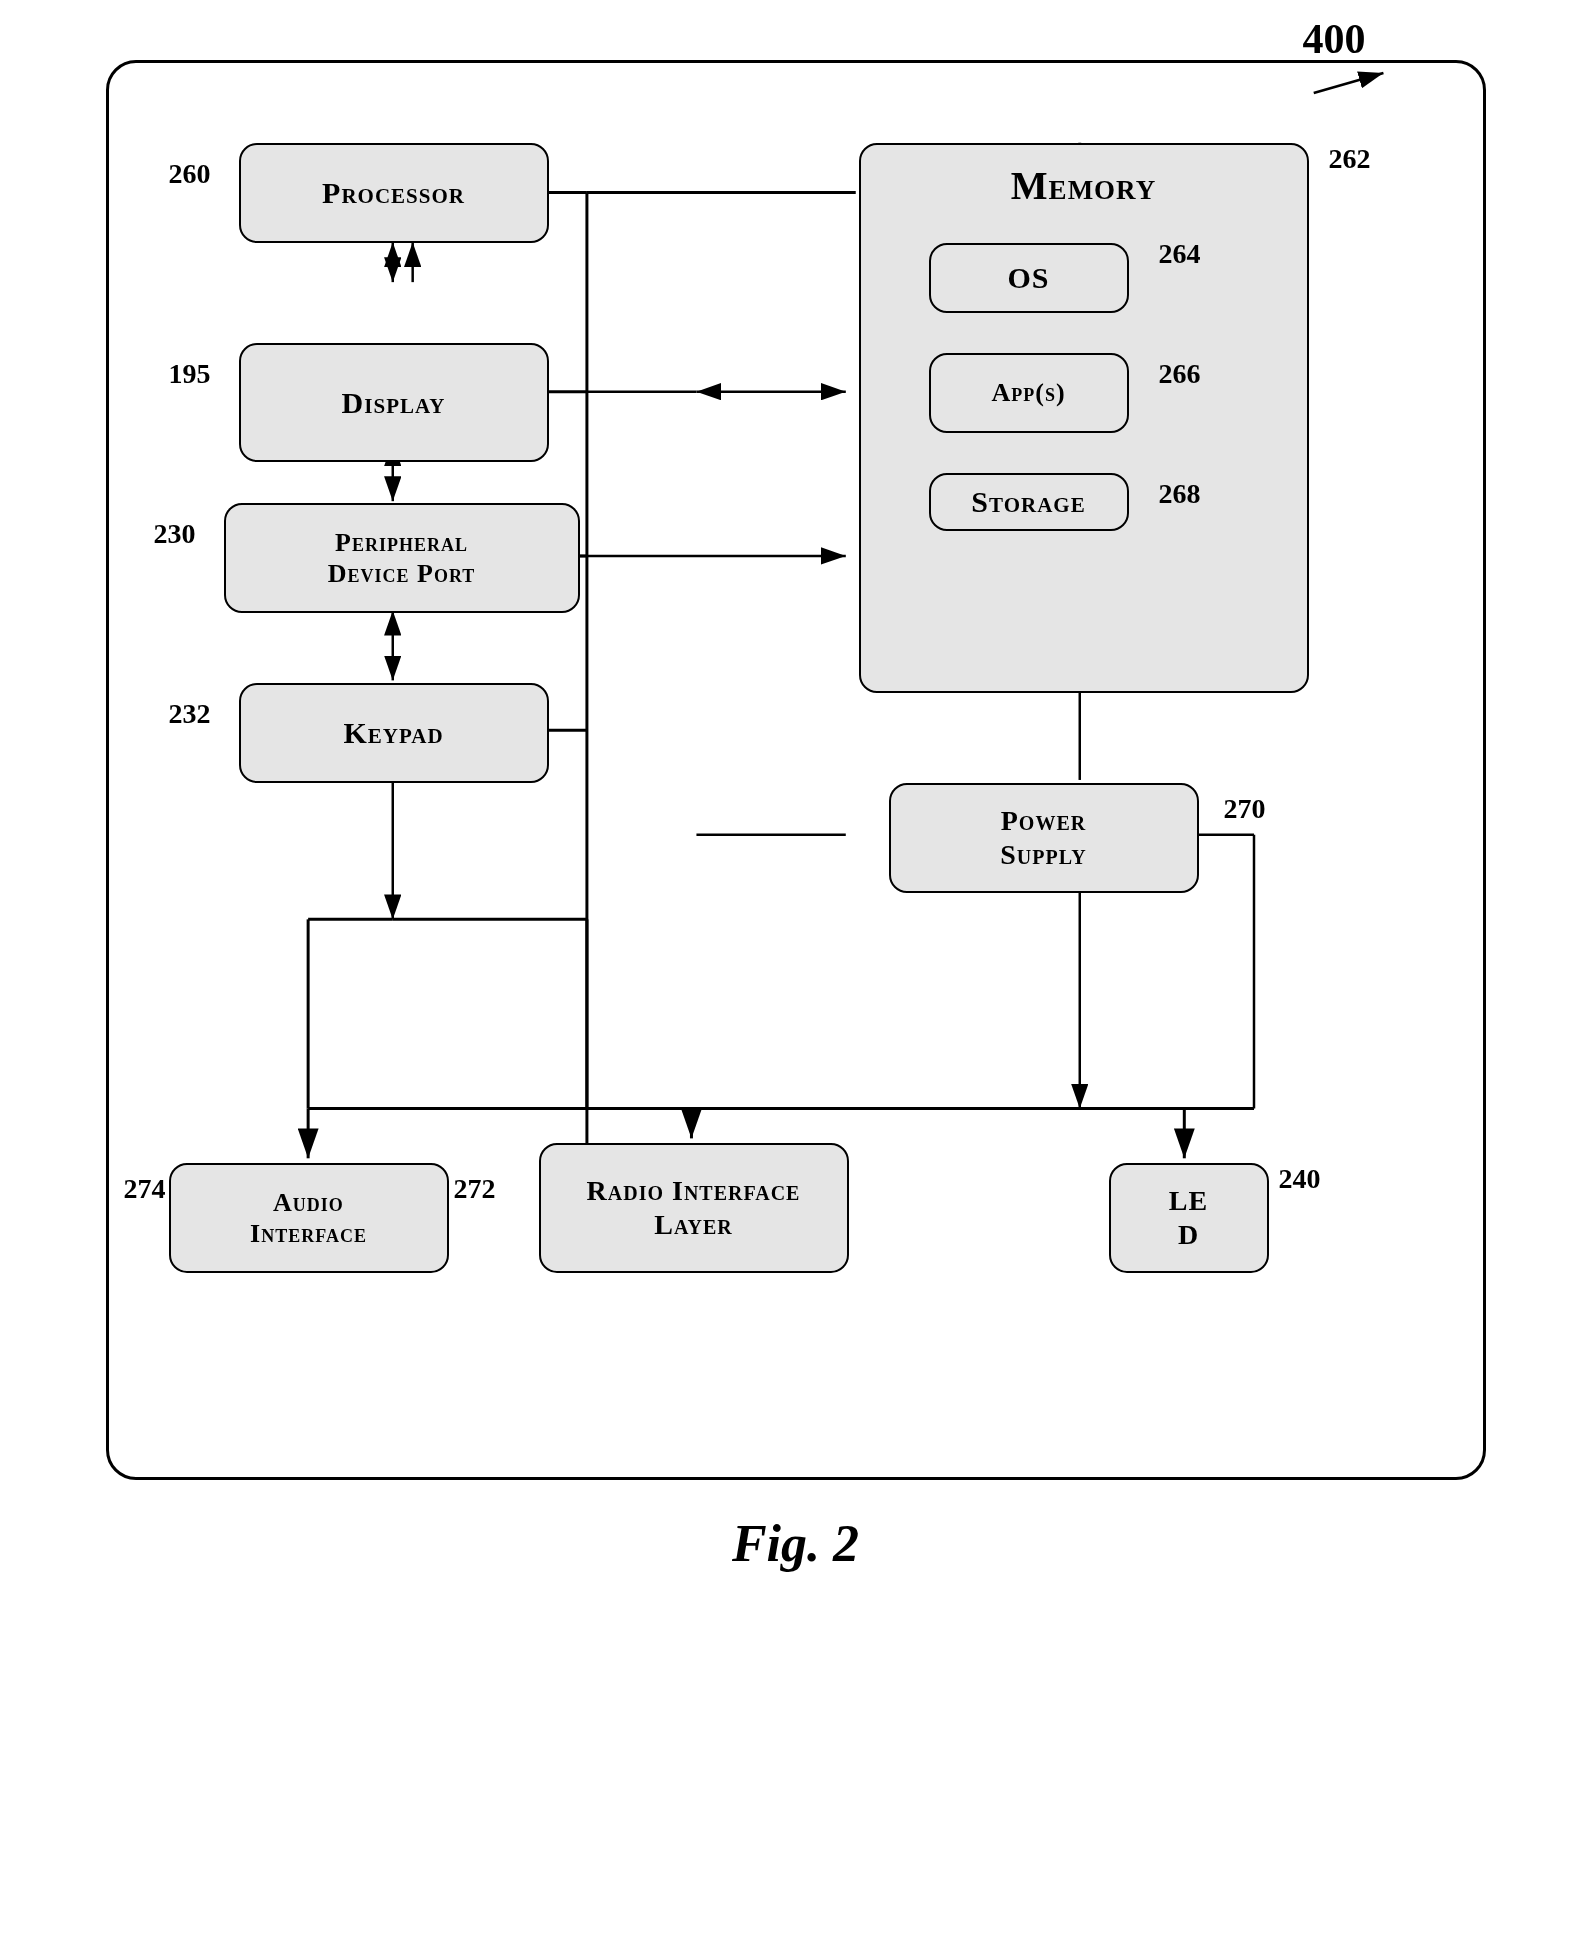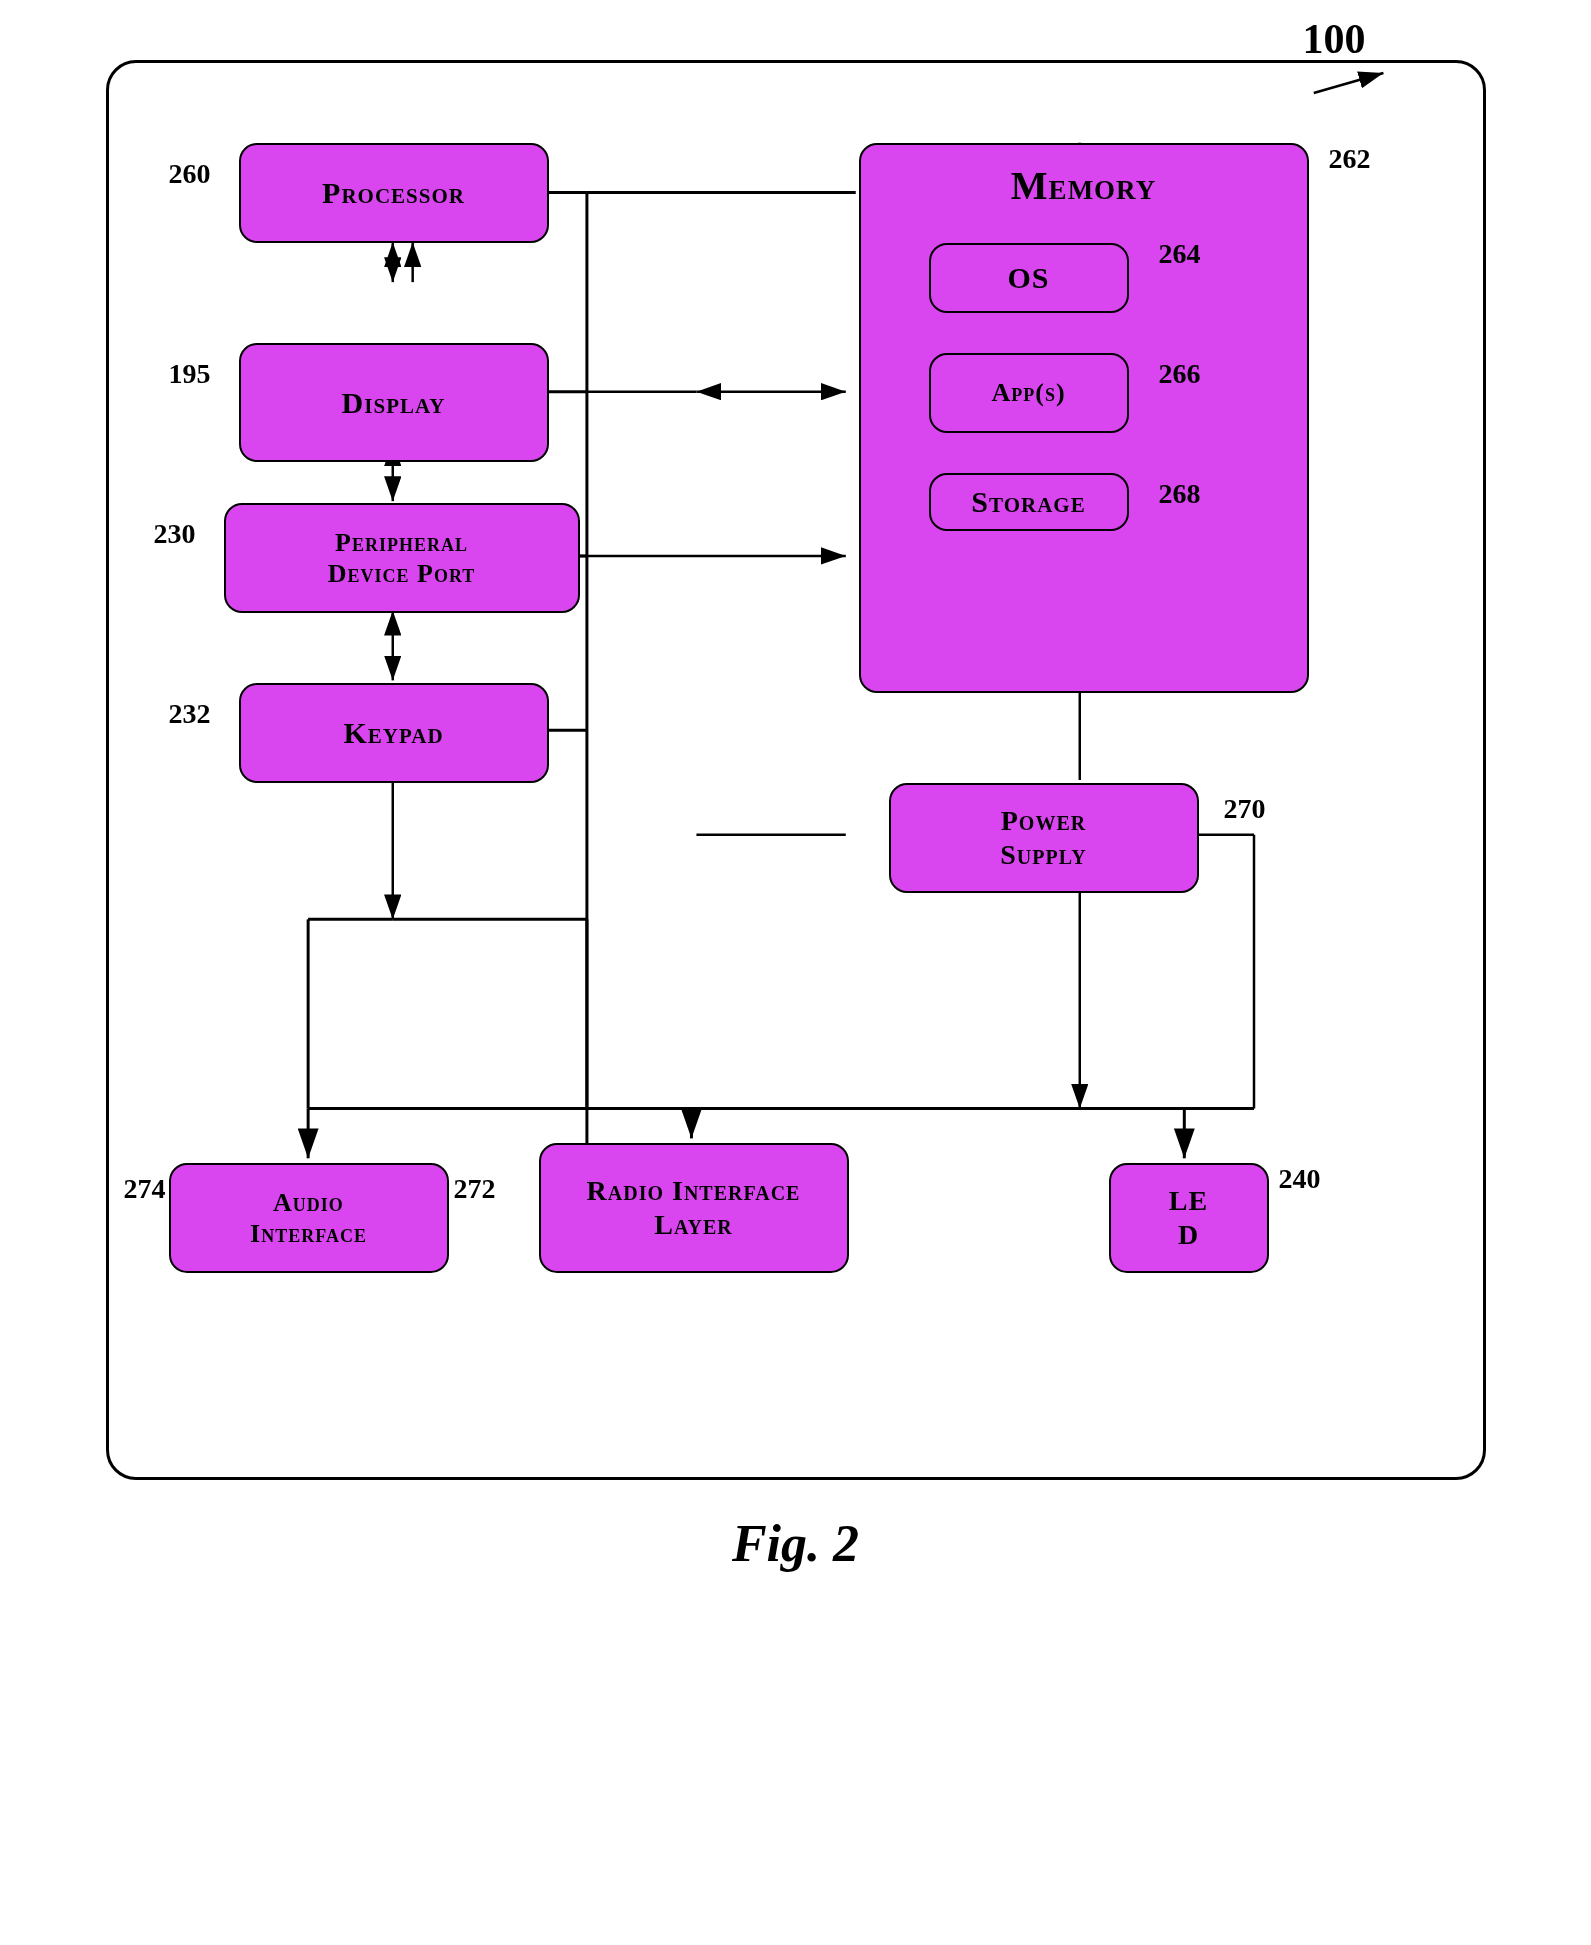--- a/index.html
+++ b/index.html
@@ -55,21 +55,21 @@
       height: 1420px;
       position: relative;
       background: #fff;
       padding: 40px;
     }
 
     
     .component-box {
       border: 2.5px solid #000;
       border-radius: 18px;
-      background: #d946ef;
+      background: #e5e5e5;
       display: flex;
       align-items: center;
       justify-content: center;
       text-align: center;
       font-size: 30px;
       font-weight: bold;
       position: absolute;
     }
 
     .component-box .label {
@@ -193,21 +193,21 @@
     }
 
   </style>
 </head>
 <body>
 
 <div class="page-container">
 
   <div class="diagram-wrapper">
 
-    <div class="fig-number-top">100</div>
+    <div class="fig-number-top">400</div>
 
     <div class="main-box">
 
       <svg class="svg-overlay" viewBox="0 0 1380 1420" xmlns="http://www.w3.org/2000/svg">
         <defs>
           <marker id="arrowhead" markerWidth="10" markerHeight="7" refX="10" refY="3.5" orient="auto">
             <polygon points="0 0, 10 3.5, 0 7" fill="#000"></polygon>
           </marker>
           <marker id="arrowhead-rev" markerWidth="10" markerHeight="7" refX="0" refY="3.5" orient="auto">
             <polygon points="10 0, 0 3.5, 10 7" fill="#000"></polygon>

